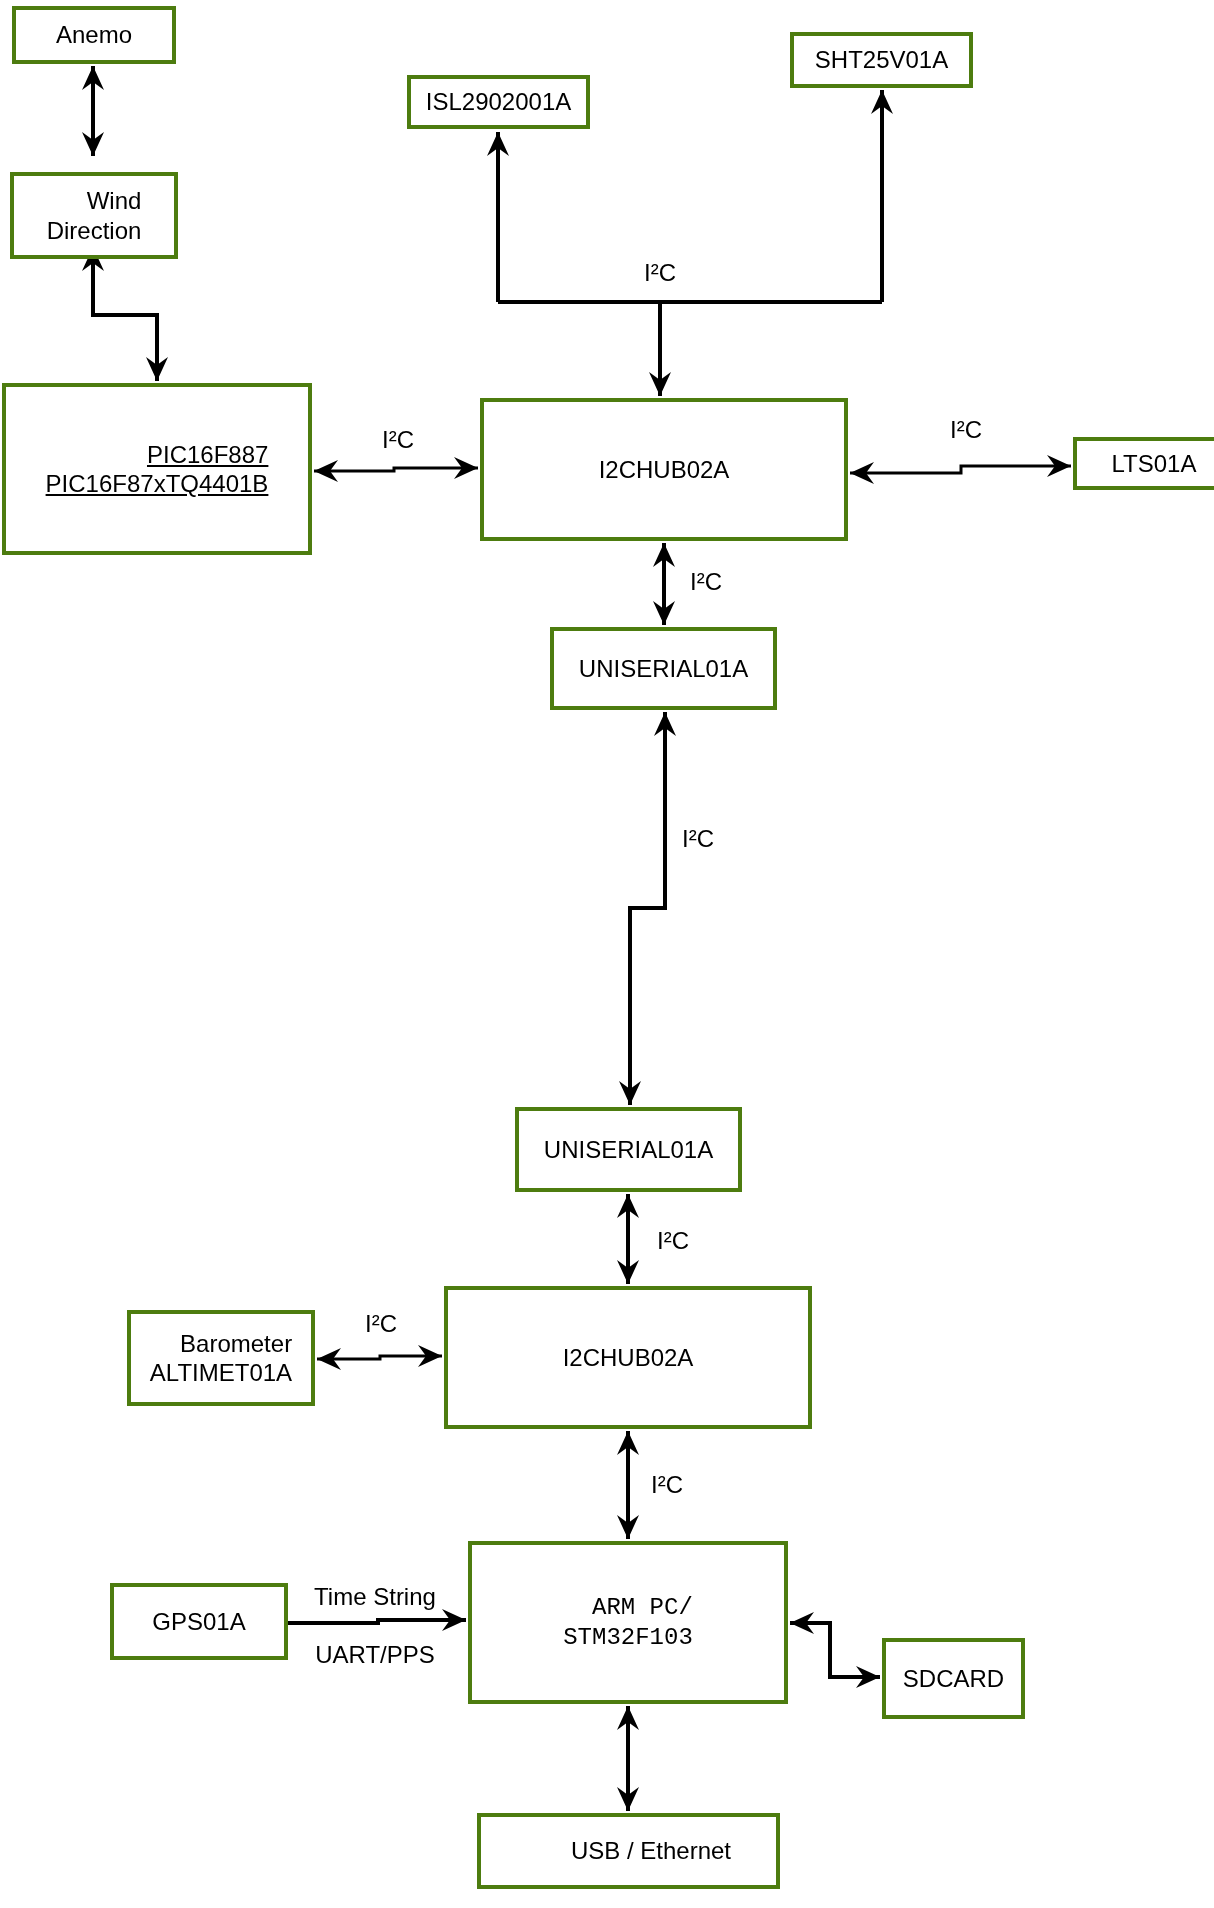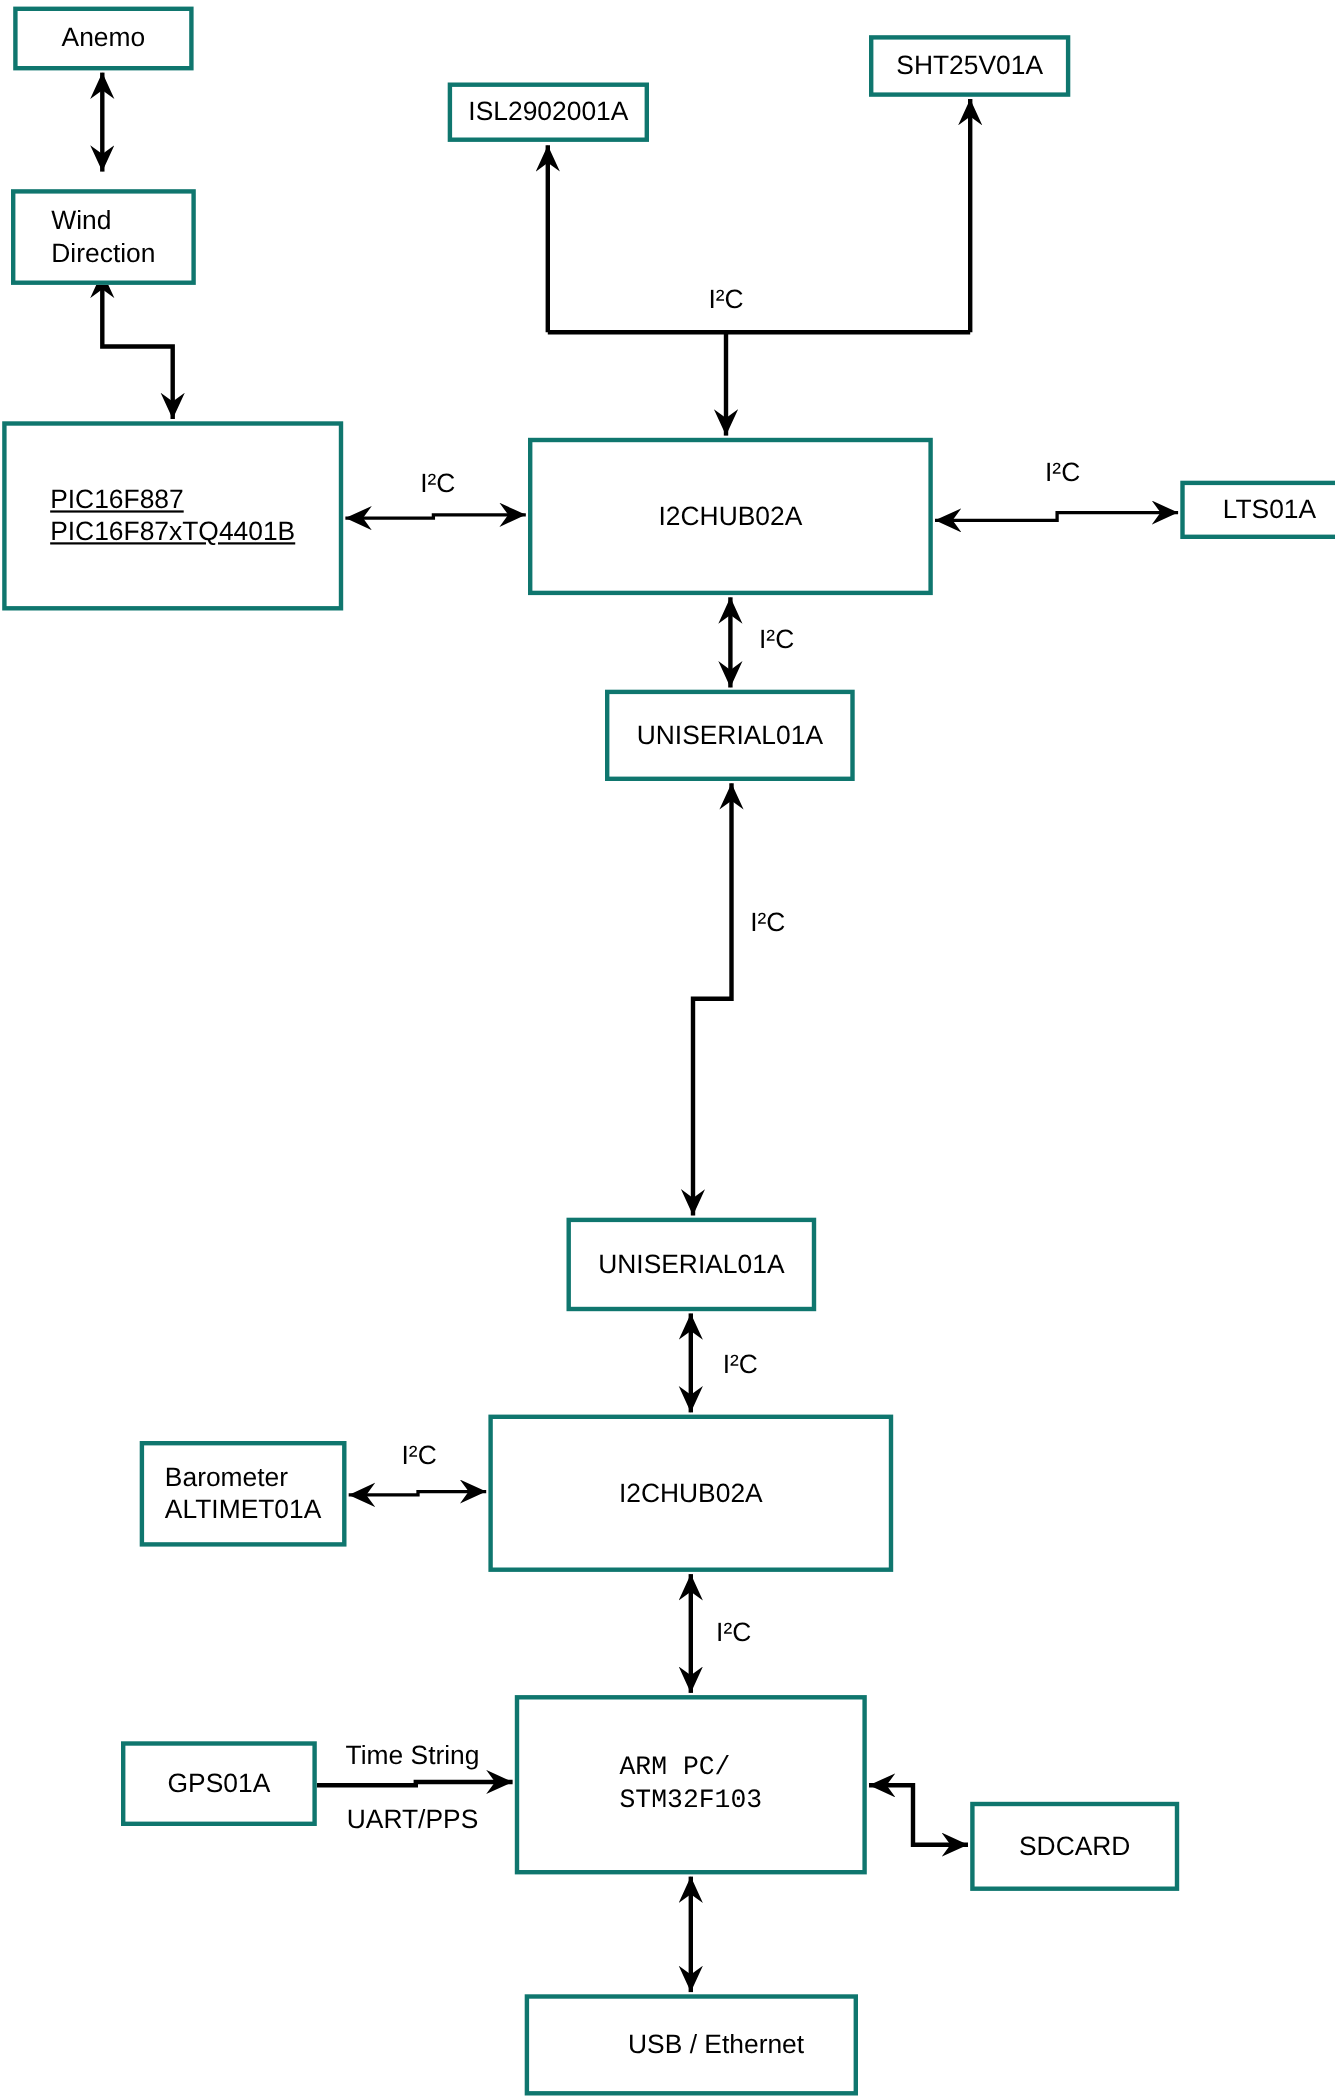--- a/index.html
+++ b/index.html
@@ -8,26 +8,26 @@
     width:1214px; height:1908px;
     background:#ffffff;
     font-family:"Liberation Sans", sans-serif;
     color:#000000;
     overflow:hidden;
   }
   #wires { position:absolute; left:0; top:0; width:1214px; height:1908px; }
   .box {
     position:absolute;
     box-sizing:border-box;
-    border:4px solid #0f766e;
+    border:4px solid #4d7c0f;
     background:#ffffff;
     display:flex;
     align-items:center;
     justify-content:center;
-    text-align:left;
+    text-align:right;
     font-size:24px;
     line-height:1.22;
     white-space:pre-line;
     z-index:2;
   }
   .edge-label {
     position:absolute;
     transform:translate(-50%,-50%);
     font-size:24px;
     white-space:nowrap;
@@ -102,23 +102,23 @@
   <div class="box" style="left:444px; top:1286px; width:368px; height:143px;">I2CHUB02A</div>
 
   <div class="box" style="left:127px; top:1310px; width:188px; height:96px;">Barometer
 ALTIMET01A</div>
 
   <div class="box" style="left:110px; top:1583px; width:178px; height:77px;">GPS01A</div>
 
   <div class="box" style="left:468px; top:1541px; width:320px; height:163px;font-family:Liberation Mono, monospace;">ARM PC/
 STM32F103</div>
 
-  <div class="box" style="left:882px; top:1638px; width:190px; height:81px;">SDCARD</div>
+  <div class="box" style="left:882px; top:1638px; width:143px; height:81px;">SDCARD</div>
 
-  <div class="box" style="left:477px; top:1813px; width:303px; height:92px;padding-left:45px;">USB / Ethernet</div>
+  <div class="box" style="left:477px; top:1813px; width:303px; height:76px;padding-left:45px;">USB / Ethernet</div>
 
   <div class="edge-label" style="left:660px; top:273px;">I²C</div>
 
   <div class="edge-label" style="left:398px; top:440px;">I²C</div>
 
   <div class="edge-label" style="left:966px; top:430px;">I²C</div>
 
   <div class="edge-label" style="left:706px; top:582px;">I²C</div>
 
   <div class="edge-label" style="left:698px; top:839px;">I²C</div>

